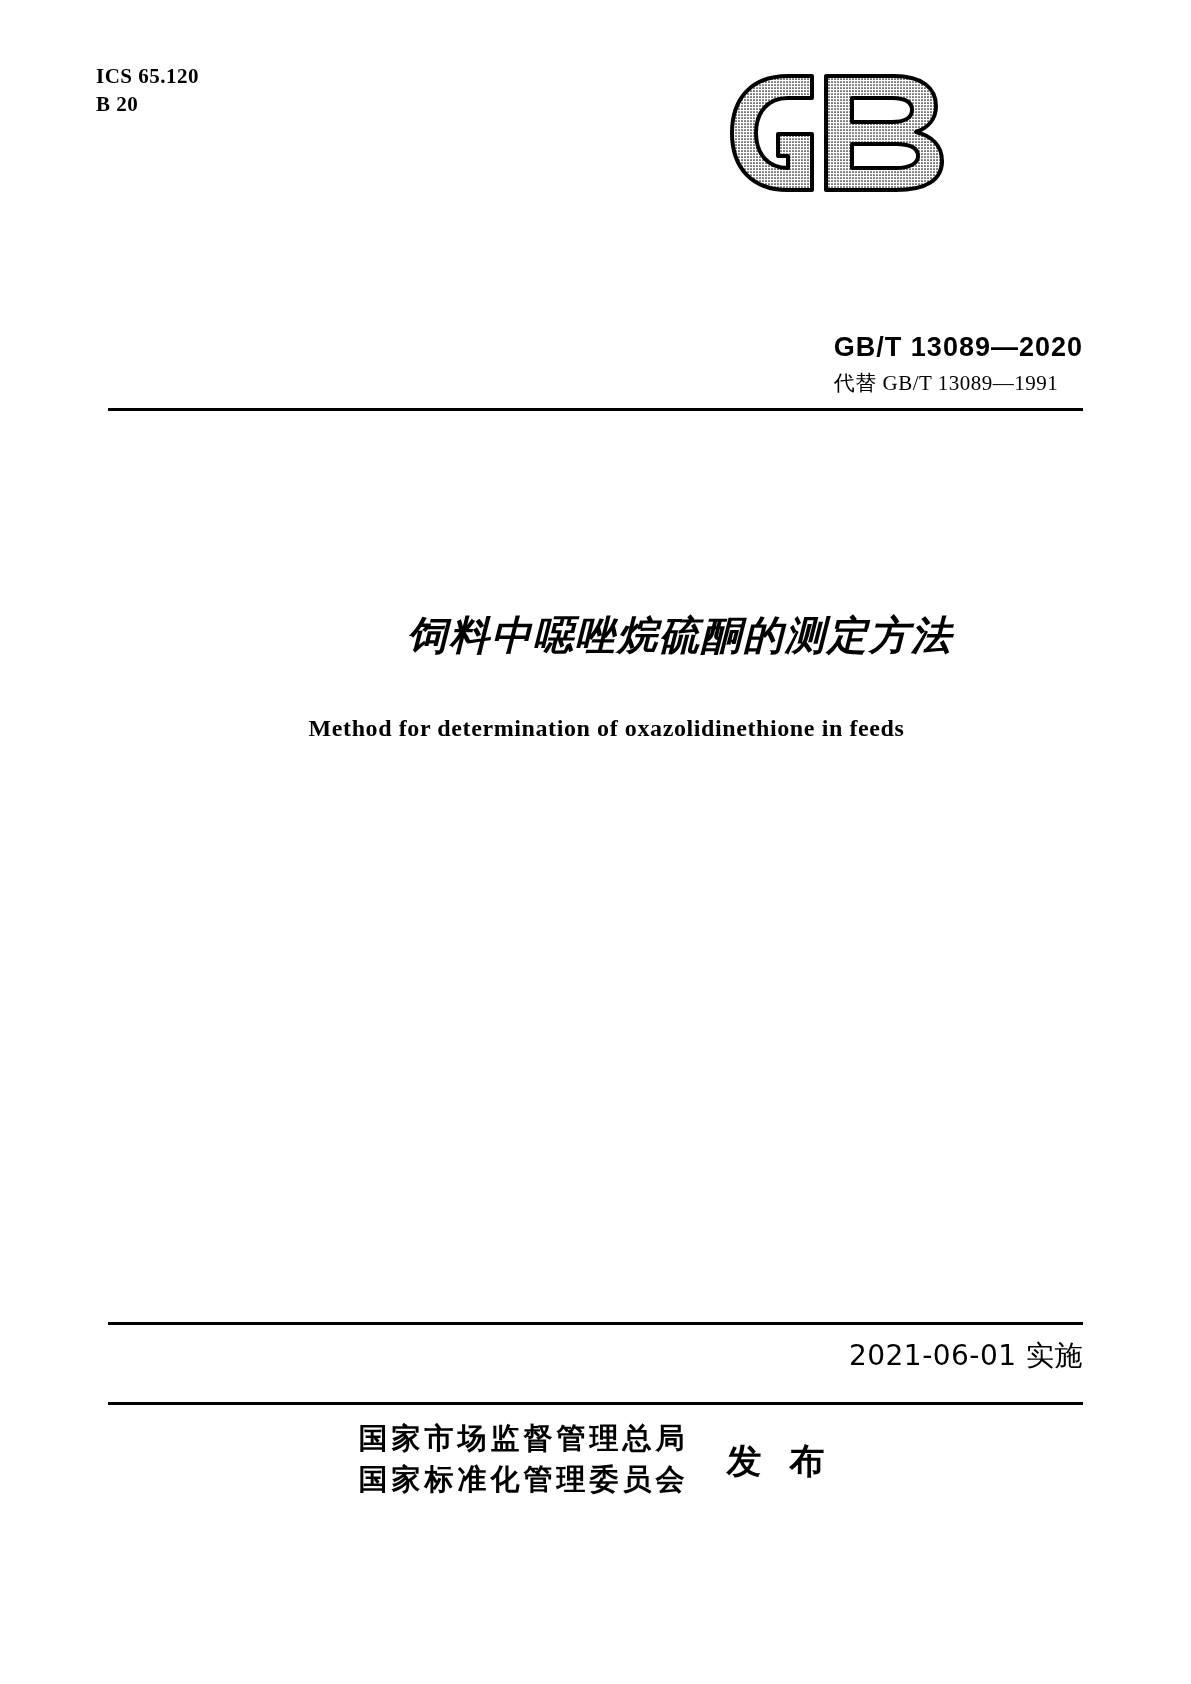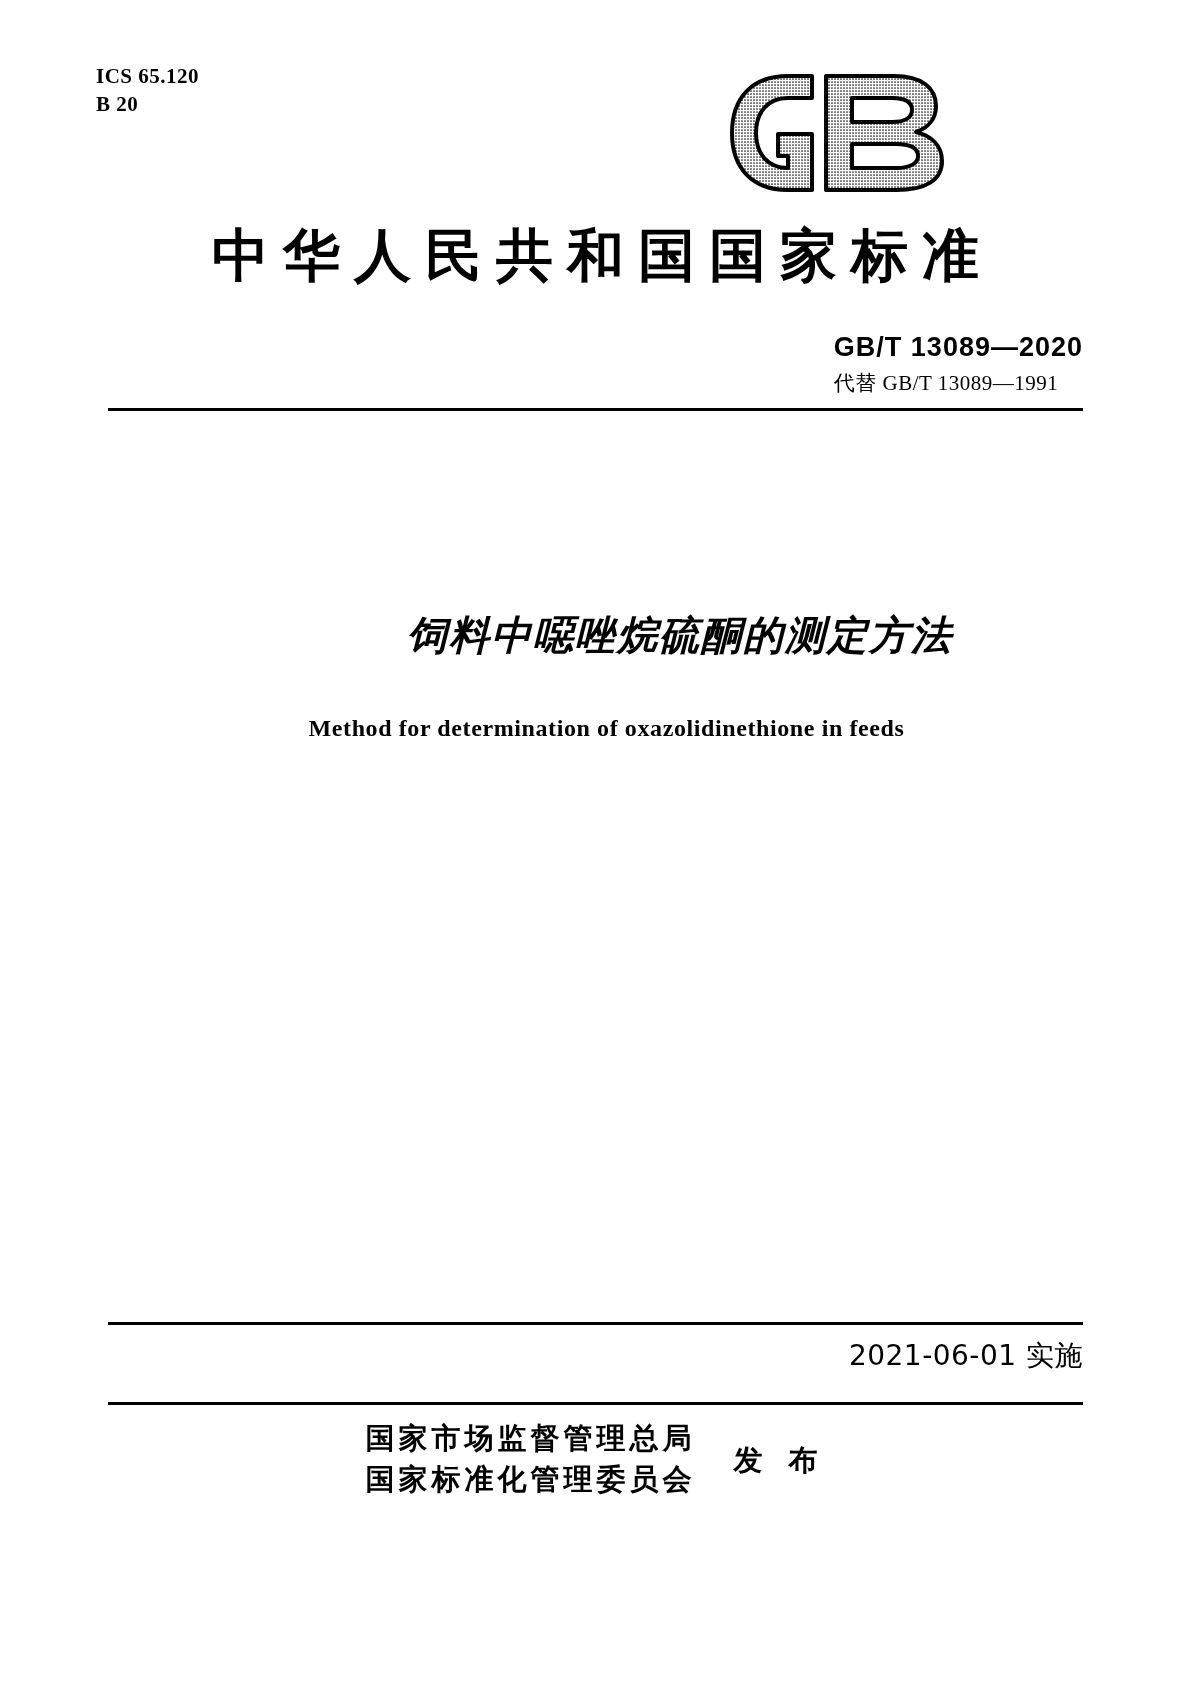--- a/index.html
+++ b/index.html
@@ -175,21 +175,21 @@
     font-family: "DejaVu Sans", sans-serif;
     font-weight: bold;
     font-size: 29px;
     letter-spacing: 4px;
     line-height: 1.42;
     text-align: center;
   }
   .publisher-action {
     font-family: "DejaVu Sans", sans-serif;
     font-weight: bold;
-    font-size: 29px;
+    font-size: 35px;
     letter-spacing: 8px;
     margin-left: 38px;
     padding-top: 4px;
     white-space: nowrap;
   }
 </style>
 </head>
 <body>
 
 <div class="page">
@@ -227,21 +227,20 @@
                C196 4 210 16 210 34
                C210 47 202 56 190 60
                C206 64 216 74 216 89
                C216 108 200 118 170 118
                L100 118 Z
                M126 26 L126 50 L166 50 C180 50 186 45 186 38 C186 30 180 26 166 26 Z
                M126 72 L126 96 L170 96 C185 96 192 91 192 84 C192 76 185 72 170 72 Z" fill="url(#hatch)" stroke="#000000" stroke-width="4" stroke-linejoin="round" fill-rule="evenodd"></path>
     </svg>
   </div>
 
-  <div class="national-title">中华人民共和国国家标准</div>
 
   <div class="std-number">
     <div class="main-no">GB/T 13089—2020</div>
     <div class="replace-no">代替 GB/T 13089—1991</div>
   </div>
 
   <div class="rule-top"></div>
 
   <div class="doc-title-cn">饲料中噁唑烷硫酮的测定方法</div>
   <div class="doc-title-en">Method for determination of oxazolidinethione in feeds</div>

